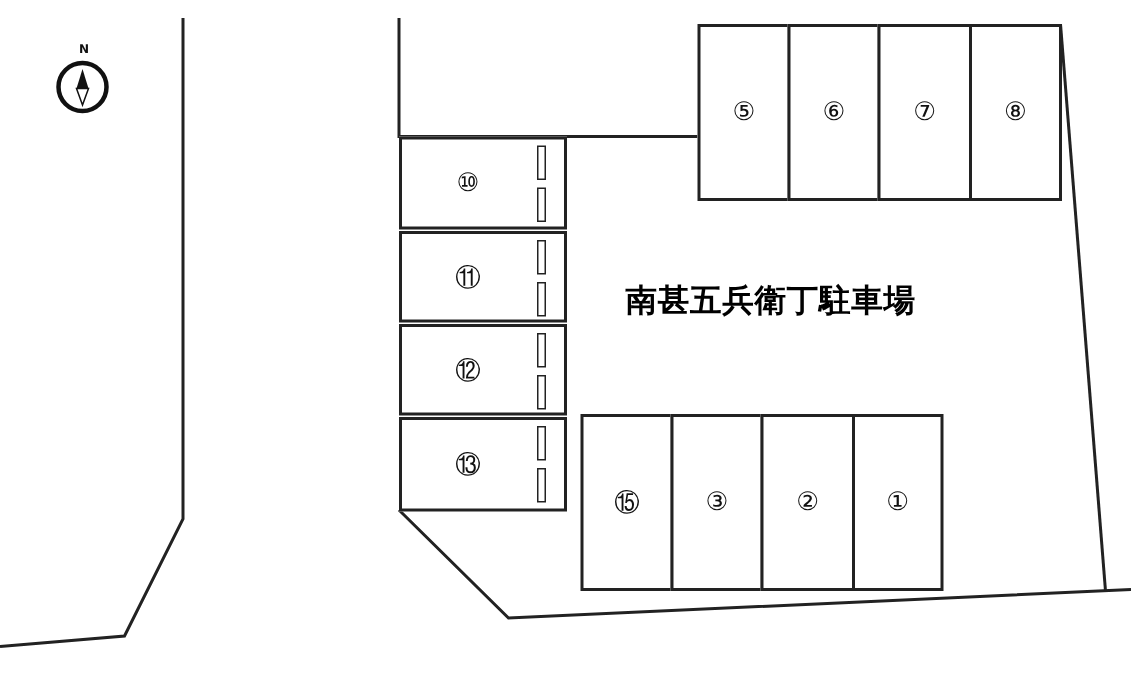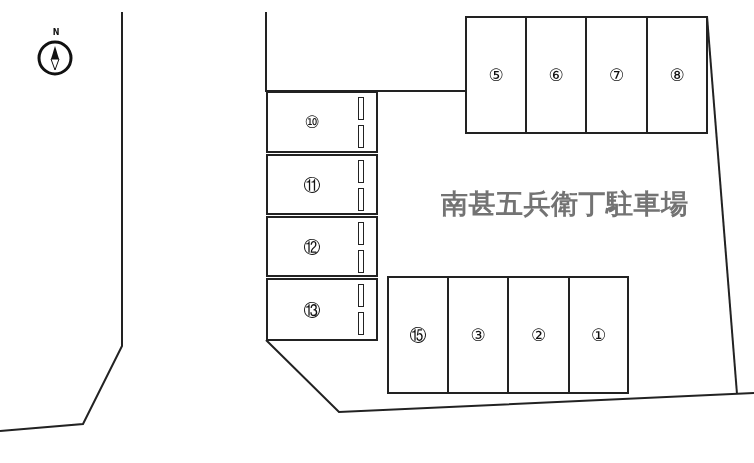--- a/index.html
+++ b/index.html
@@ -1,21 +1,21 @@
 <!DOCTYPE html>
 <html><head>
 <meta charset="utf-8">
 <style>
   html, body { margin: 0; padding: 0; background: #ffffff; }
   body { width: 754px; height: 463px; position: relative; overflow: hidden; font-family: "DejaVu Sans", sans-serif; }
   #map { position: absolute; left: 0; top: 0; width: 754px; height: 463px; }
   .stall { position: absolute; box-sizing: border-box; border: 2px solid #222; background: #fff; }
   .stall-num { position: absolute; left: 0; right: 0; top: 50%; transform: translateY(-50%); text-align: center; font-size: 17px; color: #111; font-family: "DejaVu Sans", sans-serif; }
   .bar { position: absolute; box-sizing: border-box; border: 1.5px solid #222; width: 6px; height: 23px; background: #fff; }
-  .title { position: absolute; left: 441px; top: 186px; font-size: 27px; font-weight: bold; color: #737373; letter-spacing: 0.5px; font-family: "DejaVu Sans", sans-serif; white-space: nowrap; }
+  .title { position: absolute; left: 417px; top: 186px; font-size: 21px; font-weight: bold; color: #000000; letter-spacing: 0.5px; font-family: "DejaVu Sans", sans-serif; white-space: nowrap; }
   .compass { position: absolute; left: 36px; top: 28px; width: 40px; height: 50px; }
   .compass-n { position: absolute; left: 0; right: 0; top: 0; text-align: center; font-size: 8px; font-weight: bold; color: #111; }
 </style>
 </head>
 <body>
 
 <div id="map">
 
   <svg width="754" height="463" style="position:absolute;left:0;top:0">
     <polyline points="122,12 122,346 83,424 0,431" fill="none" stroke="#222" stroke-width="2"></polyline>

